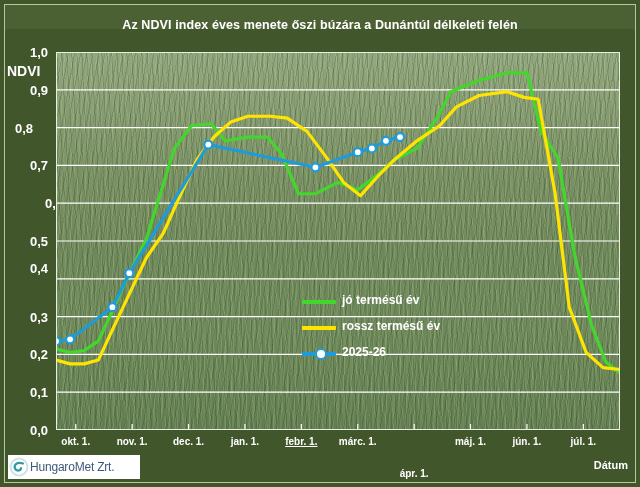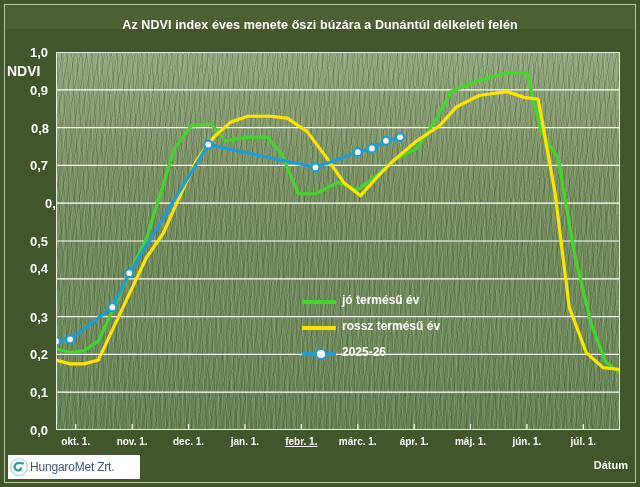--- a/index.html
+++ b/index.html
@@ -115,21 +115,21 @@
 
   <div id="yticks">
       <div class="ytick" style="left: 0px; width: 48px; top: 423px;">0,0</div>
       <div class="ytick" style="left: 0px; width: 48px; top: 385.2px;">0,1</div>
       <div class="ytick" style="left: 0px; width: 48px; top: 347.4px;">0,2</div>
       <div class="ytick" style="left: 0px; width: 48px; top: 309.6px;">0,3</div>
       <div class="ytick" style="left: 0px; width: 48px; top: 261px;">0,4</div>
       <div class="ytick" style="left: 0px; width: 48px; top: 234px;">0,5</div>
       <div class="ytick" style="left: 0px; width: 48px; top: 196.2px; padding-left: 15px;">0,6</div>
       <div class="ytick" style="left: 0px; width: 48px; top: 158.4px;">0,7</div>
-      <div class="ytick" style="left: 0px; width: 33px; top: 120.6px; padding-left: 16px;">0,8</div>
+      <div class="ytick" style="left: 0px; width: 33px; top: 120.6px;">0,8</div>
       <div class="ytick" style="left: 0px; width: 48px; top: 82.8px;">0,9</div>
       <div class="ytick" style="left: 0px; width: 48px; top: 45px;">1,0</div>
     </div>
 
   <div id="plot">
     <div id="plot-bg"></div>
     <svg class="layer" id="grid-layer" viewBox="0 0 564 378" preserveAspectRatio="none">
         <line x1="0" x2="564" y1="340.2" y2="340.2" stroke="#ffffff" stroke-width="1.2"></line>
         <line x1="0" x2="564" y1="302.4" y2="302.4" stroke="#ffffff" stroke-width="1.2"></line>
         <line x1="0" x2="564" y1="264.6" y2="264.6" stroke="#ffffff" stroke-width="1.2"></line>
@@ -169,21 +169,21 @@
   </div>
   <div id="plot-border"></div>
 
   <div id="xticks">
       <div class="xtick" style="left: 75.74px;">okt. 1.</div>
       <div class="xtick" style="left: 132.14px;">nov. 1.</div>
       <div class="xtick" style="left: 188.54px;">dec. 1.</div>
       <div class="xtick" style="left: 244.94px;">jan. 1.</div>
       <div class="xtick" style="left: 301.34px; text-decoration: underline;">febr. 1.</div>
       <div class="xtick" style="left: 357.74px;">márc. 1.</div>
-      <div class="xtick" style="left: 414.14px;">ápr. 1.</div>
+      <div class="xtick" style="left: 414.14px; margin-top: 32px;">ápr. 1.</div>
       <div class="xtick" style="left: 470.54px;">máj. 1.</div>
       <div class="xtick" style="left: 526.94px;">jún. 1.</div>
       <div class="xtick" style="left: 583.34px;">júl. 1.</div>
     </div>
 
   <div id="date-label">Dátum</div>
 
   <div id="legend">
       <div class="legend-row">
         <span class="legend-swatch" style="background: rgb(68, 214, 44);"></span>

